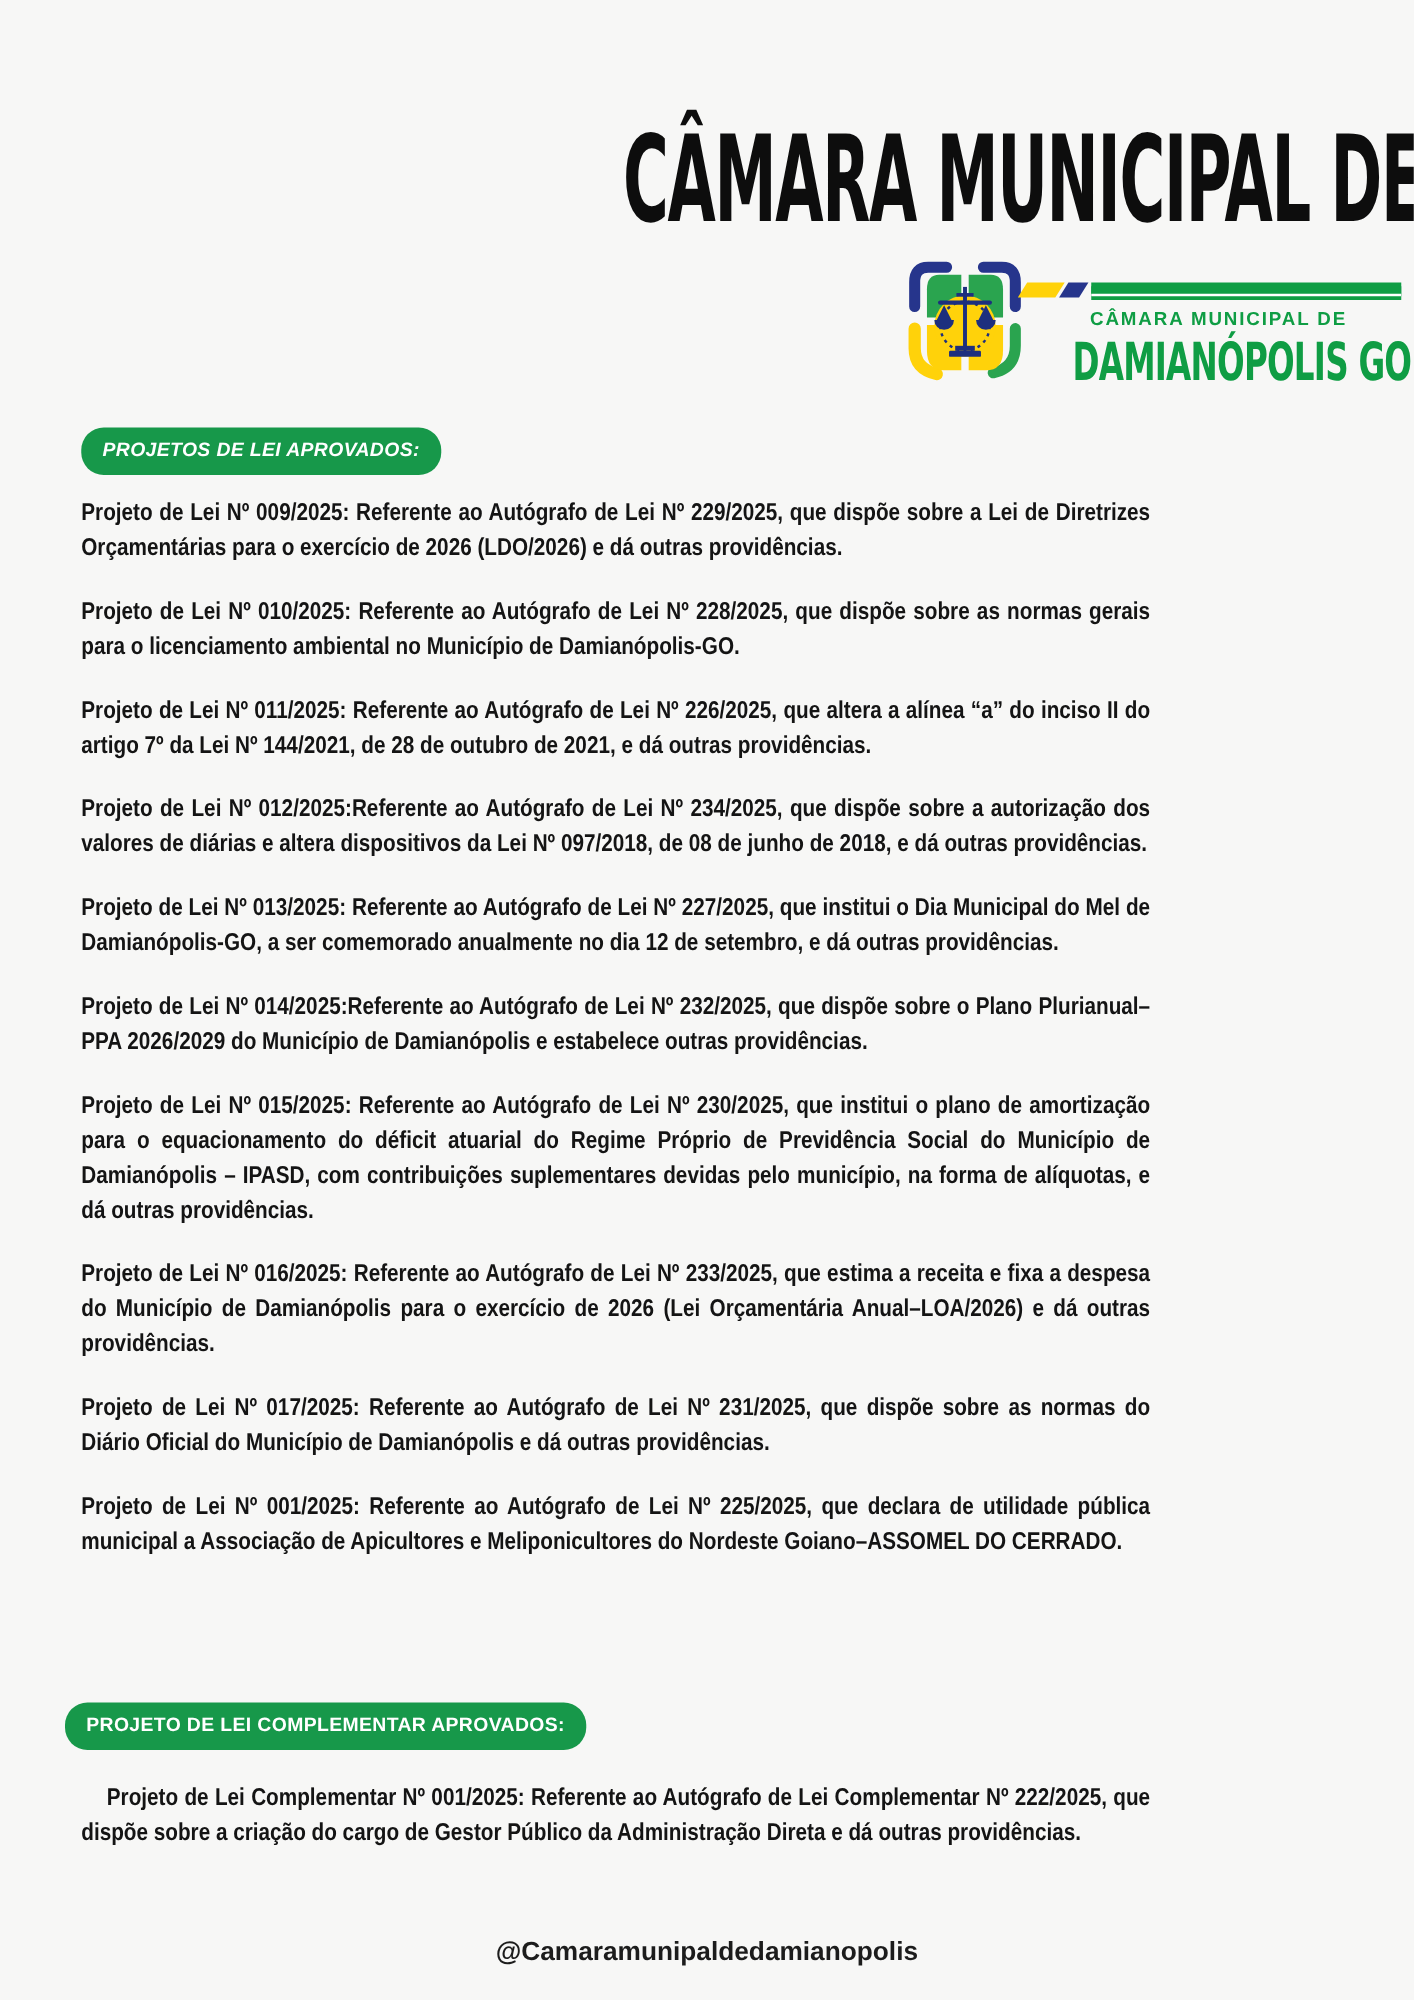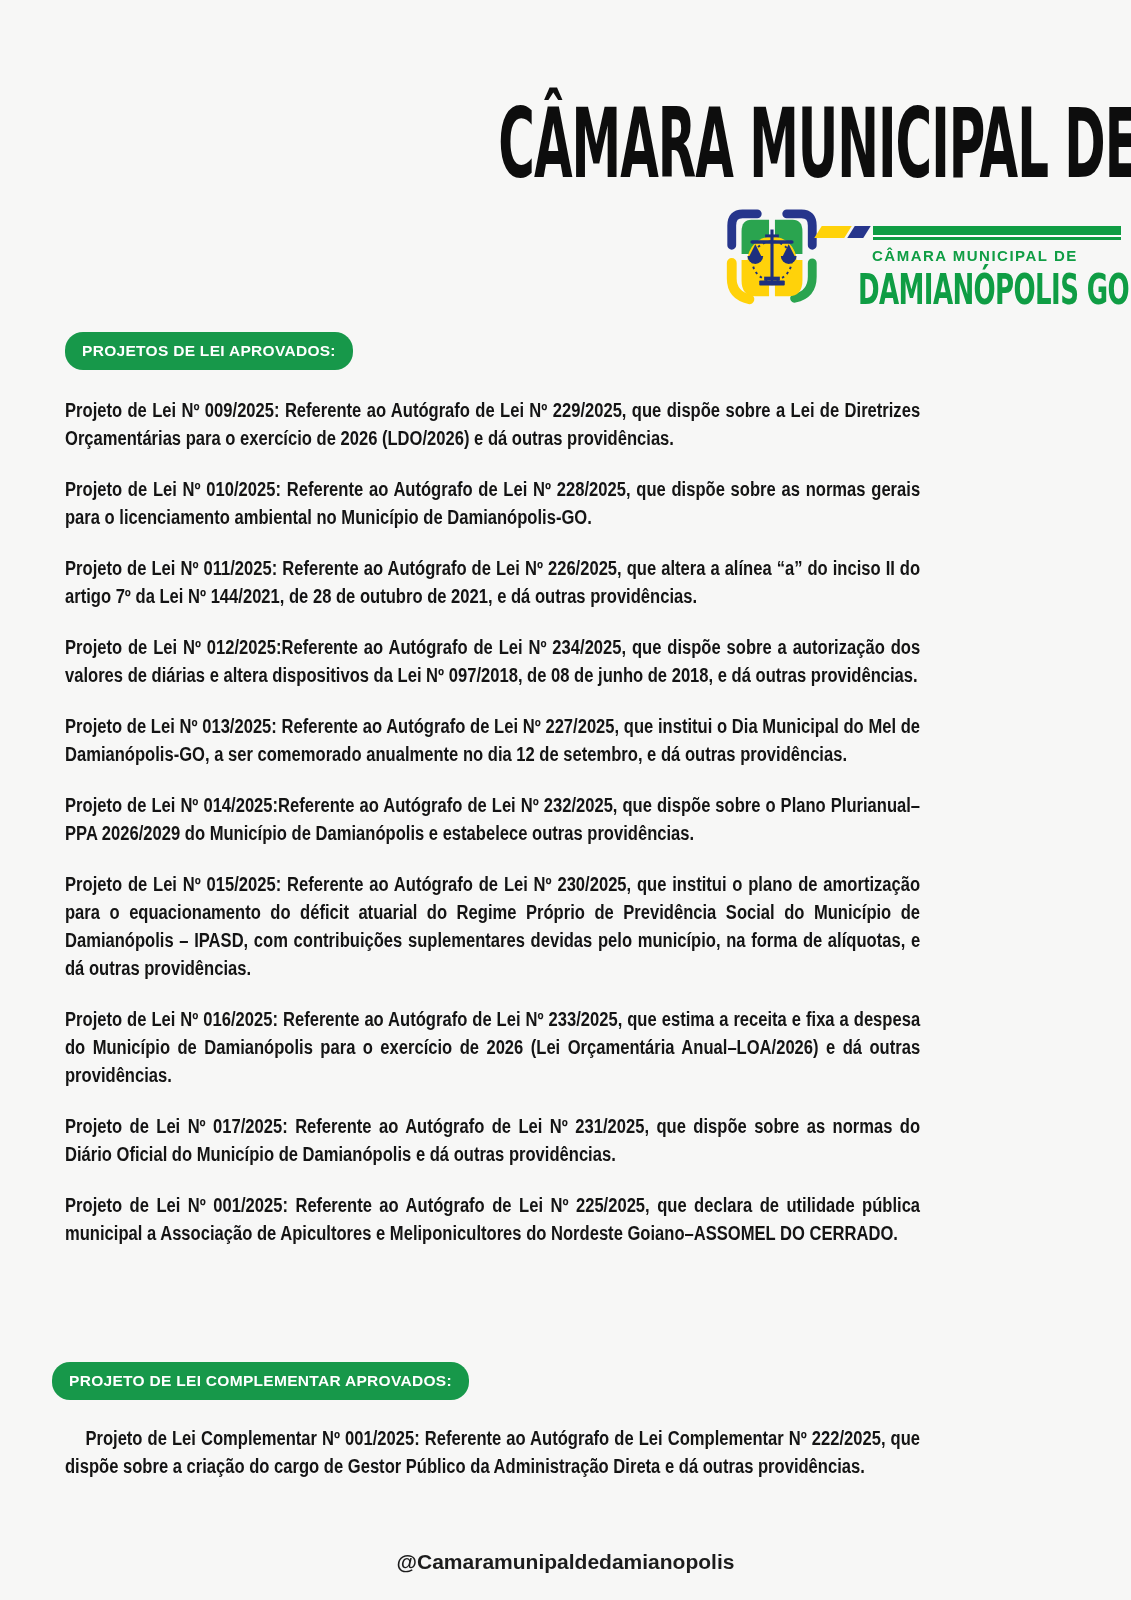--- a/index.html
+++ b/index.html
@@ -62,21 +62,21 @@
   }
 
   
   .badge {
     position:absolute;
     background:#17984a; color:#ffffff;
     font-weight:bold; font-size:15.5px;
     padding:10px 17px; border-radius:18px;
     letter-spacing:0.3px; white-space:nowrap;
   }
-  .badge-1 { top:332px; left:65px; }
+  .badge-1 { top:342px; left:65px;font-style:italic; }
   .badge-2 { top:1362px; left:52px; }
 
   
   .content {
     position:absolute; left:65px; width:1006px;
     transform:scaleX(0.85); transform-origin:left top;
   }
   .content-1 { top:396px; }
   .content-2 { top:1424px; }
   .content p {

